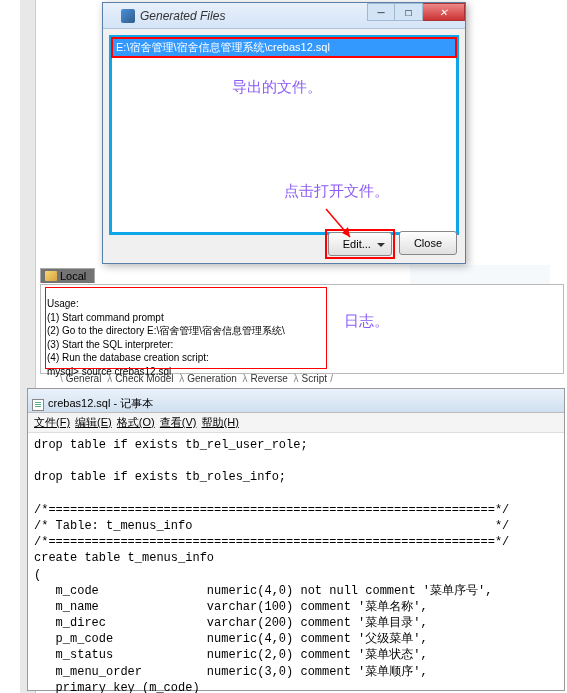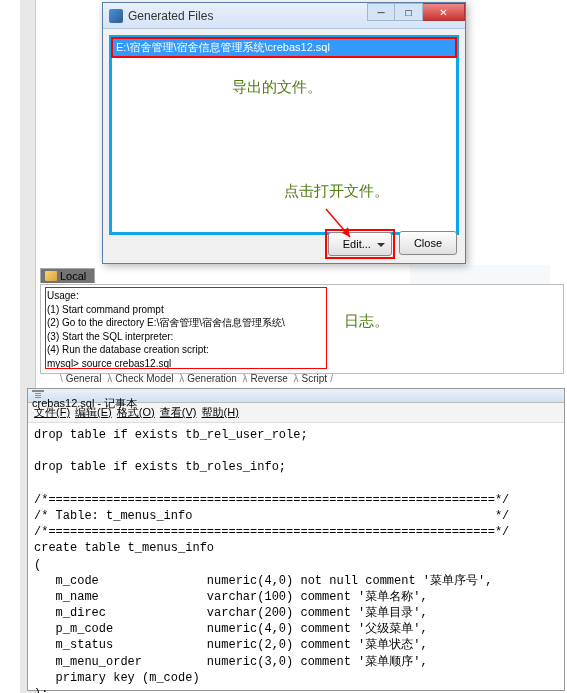--- a/index.html
+++ b/index.html
@@ -1,57 +1,57 @@
 <!DOCTYPE html>
 <html><head>
   <meta charset="utf-8">
   <style>
     * { box-sizing: border-box; margin: 0; padding: 0; }
     body { font-family: "Microsoft YaHei", Arial, sans-serif; font-size: 12px; width: 567px; height: 693px; background: #fff; overflow: hidden; position: relative; }
     
     .dialog { position: absolute; top: 2px; left: 102px; width: 364px; height: 262px; background: #f0f0f0; border: 1px solid #5a7fa8; box-shadow: 2px 2px 8px rgba(0,0,0,0.3); z-index: 10; }
-    .titlebar { height: 26px; background: linear-gradient(to bottom, #e8f0fb, #d4e4f7); display: flex; align-items: center; padding-left: 6px; border-bottom: 1px solid #b0c4de; }
+    .titlebar { height: 26px; background: linear-gradient(to bottom, #e8f0fb, #d4e4f7); display: flex; align-items: center; padding-left: 18px; border-bottom: 1px solid #b0c4de; font-style: italic; }
     .titlebar-icon { width: 14px; height: 14px; background: linear-gradient(135deg, #4a90d9, #2e5c8a); border-radius: 2px; margin-right: 5px; }
     .titlebar-text { flex: 1; color: #333; }
     .winbtns { display: flex; height: 100%; }
     .winbtn { width: 28px; height: 18px; margin-top: 0; display: flex; align-items: center; justify-content: center; font-size: 10px; cursor: pointer; }
     .winbtn.min { background: #d4e4f7; border: 1px solid #a0b8d0; }
     .winbtn.max { background: #d4e4f7; border: 1px solid #a0b8d0; border-left: none; }
     .winbtn.close { background: linear-gradient(to bottom, #e88, #c33); color: #fff; width: 42px; border: 1px solid #a33; border-left: none; }
     
     .dialog-body { background: #fff; margin: 6px; border: 3px solid #0ea5e9; height: 200px; position: relative; }
     .file-row { background: #3399ff; color: #fff; padding: 2px 4px; font-size: 11px; outline: 2px solid red; outline-offset: -1px; }
     
-    .annot { position: absolute; color: #4d7c0f; font-size: 15px; z-index: 11; }
+    .annot { position: absolute; color: #8b5cf6; font-size: 15px; z-index: 11; }
     .annot1 { top: 78px; left: 232px; }
     .annot2 { top: 182px; left: 284px; }
     
     .arrow { position: absolute; top: 205px; left: 322px; z-index: 11; }
     
     .dialog-footer { position: absolute; bottom: 6px; right: 8px; display: flex; gap: 6px; }
     .btn { height: 24px; padding: 2px 14px; background: linear-gradient(to bottom, #fefefe, #e0e0e0); border: 1px solid #888; border-radius: 3px; font-size: 11px; cursor: pointer; }
     .btn.edit { padding-right: 6px; }
     .btn.edit::after { content: ""; display: inline-block; margin-left: 6px; border-left: 4px solid transparent; border-right: 4px solid transparent; border-top: 4px solid #333; vertical-align: middle; }
     .edit-wrap { outline: 2px solid red; padding: 1px; }
     
     .local-tab { position: absolute; top: 268px; left: 40px; background: #737373; border: 1px solid #aaa; border-bottom: none; padding: 1px 8px 1px 4px; font-size: 11px; display: flex; align-items: center; gap: 3px; }
     .local-icon { width: 12px; height: 10px; background: linear-gradient(135deg, #f7d774, #d9a23c); border-radius: 1px; }
     
-    .log-panel { position: absolute; top: 284px; left: 40px; width: 524px; height: 90px; background: #fff; border: 1px solid #bbb; padding: 4px 6px; font-family: Arial, sans-serif; font-size: 10px; line-height: 1.35; }
+    .log-panel { position: absolute; top: 284px; left: 40px; width: 524px; height: 90px; background: #fff; border: 1px solid #bbb; padding: 12px 6px; font-family: Arial, sans-serif; font-size: 10px; line-height: 1.35; }
     .log-panel .log-box { position: absolute; top: 2px; left: 4px; width: 282px; height: 82px; border: 1.5px solid red; }
     .annot3 { top: 312px; left: 344px; }
     
     .footer-tabs { position: absolute; top: 373px; left: 60px; font-size: 10px; color: #333; }
     .footer-tabs span.tab { padding: 0 3px; }
     .footer-tabs .sep { color: #888; }
     
     .faded-bg { position: absolute; top: 265px; left: 410px; width: 140px; height: 110px; background: linear-gradient(to bottom, #e8f0f5 40%, #fff 60%); opacity: 0.4; }
     
     .notepad { position: absolute; top: 388px; left: 27px; width: 538px; height: 303px; background: #fff; border: 1px solid #999; }
-    .notepad-title { height: 14px; background: linear-gradient(to bottom, #eaf2fb, #d0e0f0); padding: 1px 4px; font-size: 11px; border-bottom: 1px solid #bbb; display: flex; align-items: flex-start; gap: 4px; flex-direction: column; }
+    .notepad-title { height: 24px; background: linear-gradient(to bottom, #eaf2fb, #d0e0f0); padding: 1px 4px; font-size: 11px; border-bottom: 1px solid #bbb; display: flex; align-items: flex-end; gap: 4px; }
     .notepad-icon { width: 12px; height: 12px; background: #fff; border: 1px solid #888; position: relative; }
     .notepad-icon::before { content: ""; position: absolute; top: 2px; left: 2px; right: 2px; height: 1px; background: #5a8; box-shadow: 0 2px 0 #5a8, 0 4px 0 #5a8; }
     .notepad-menu { height: 20px; background: #f4f4f4; padding: 2px 6px; font-size: 11px; border-bottom: 1px solid #ddd; }
     .notepad-menu span { margin-right: 2px; cursor: pointer; text-decoration: underline; }
     .notepad-body { padding: 4px 6px; font-family: "Courier New", monospace; font-size: 12px; line-height: 1.35; white-space: pre; overflow: hidden; }
     
     .scroll-left { position: absolute; top: 0; left: 20px; width: 16px; height: 693px; background: #e8e8e8; border-right: 1px solid #ccc; }
   </style>
 </head>
 <body>

